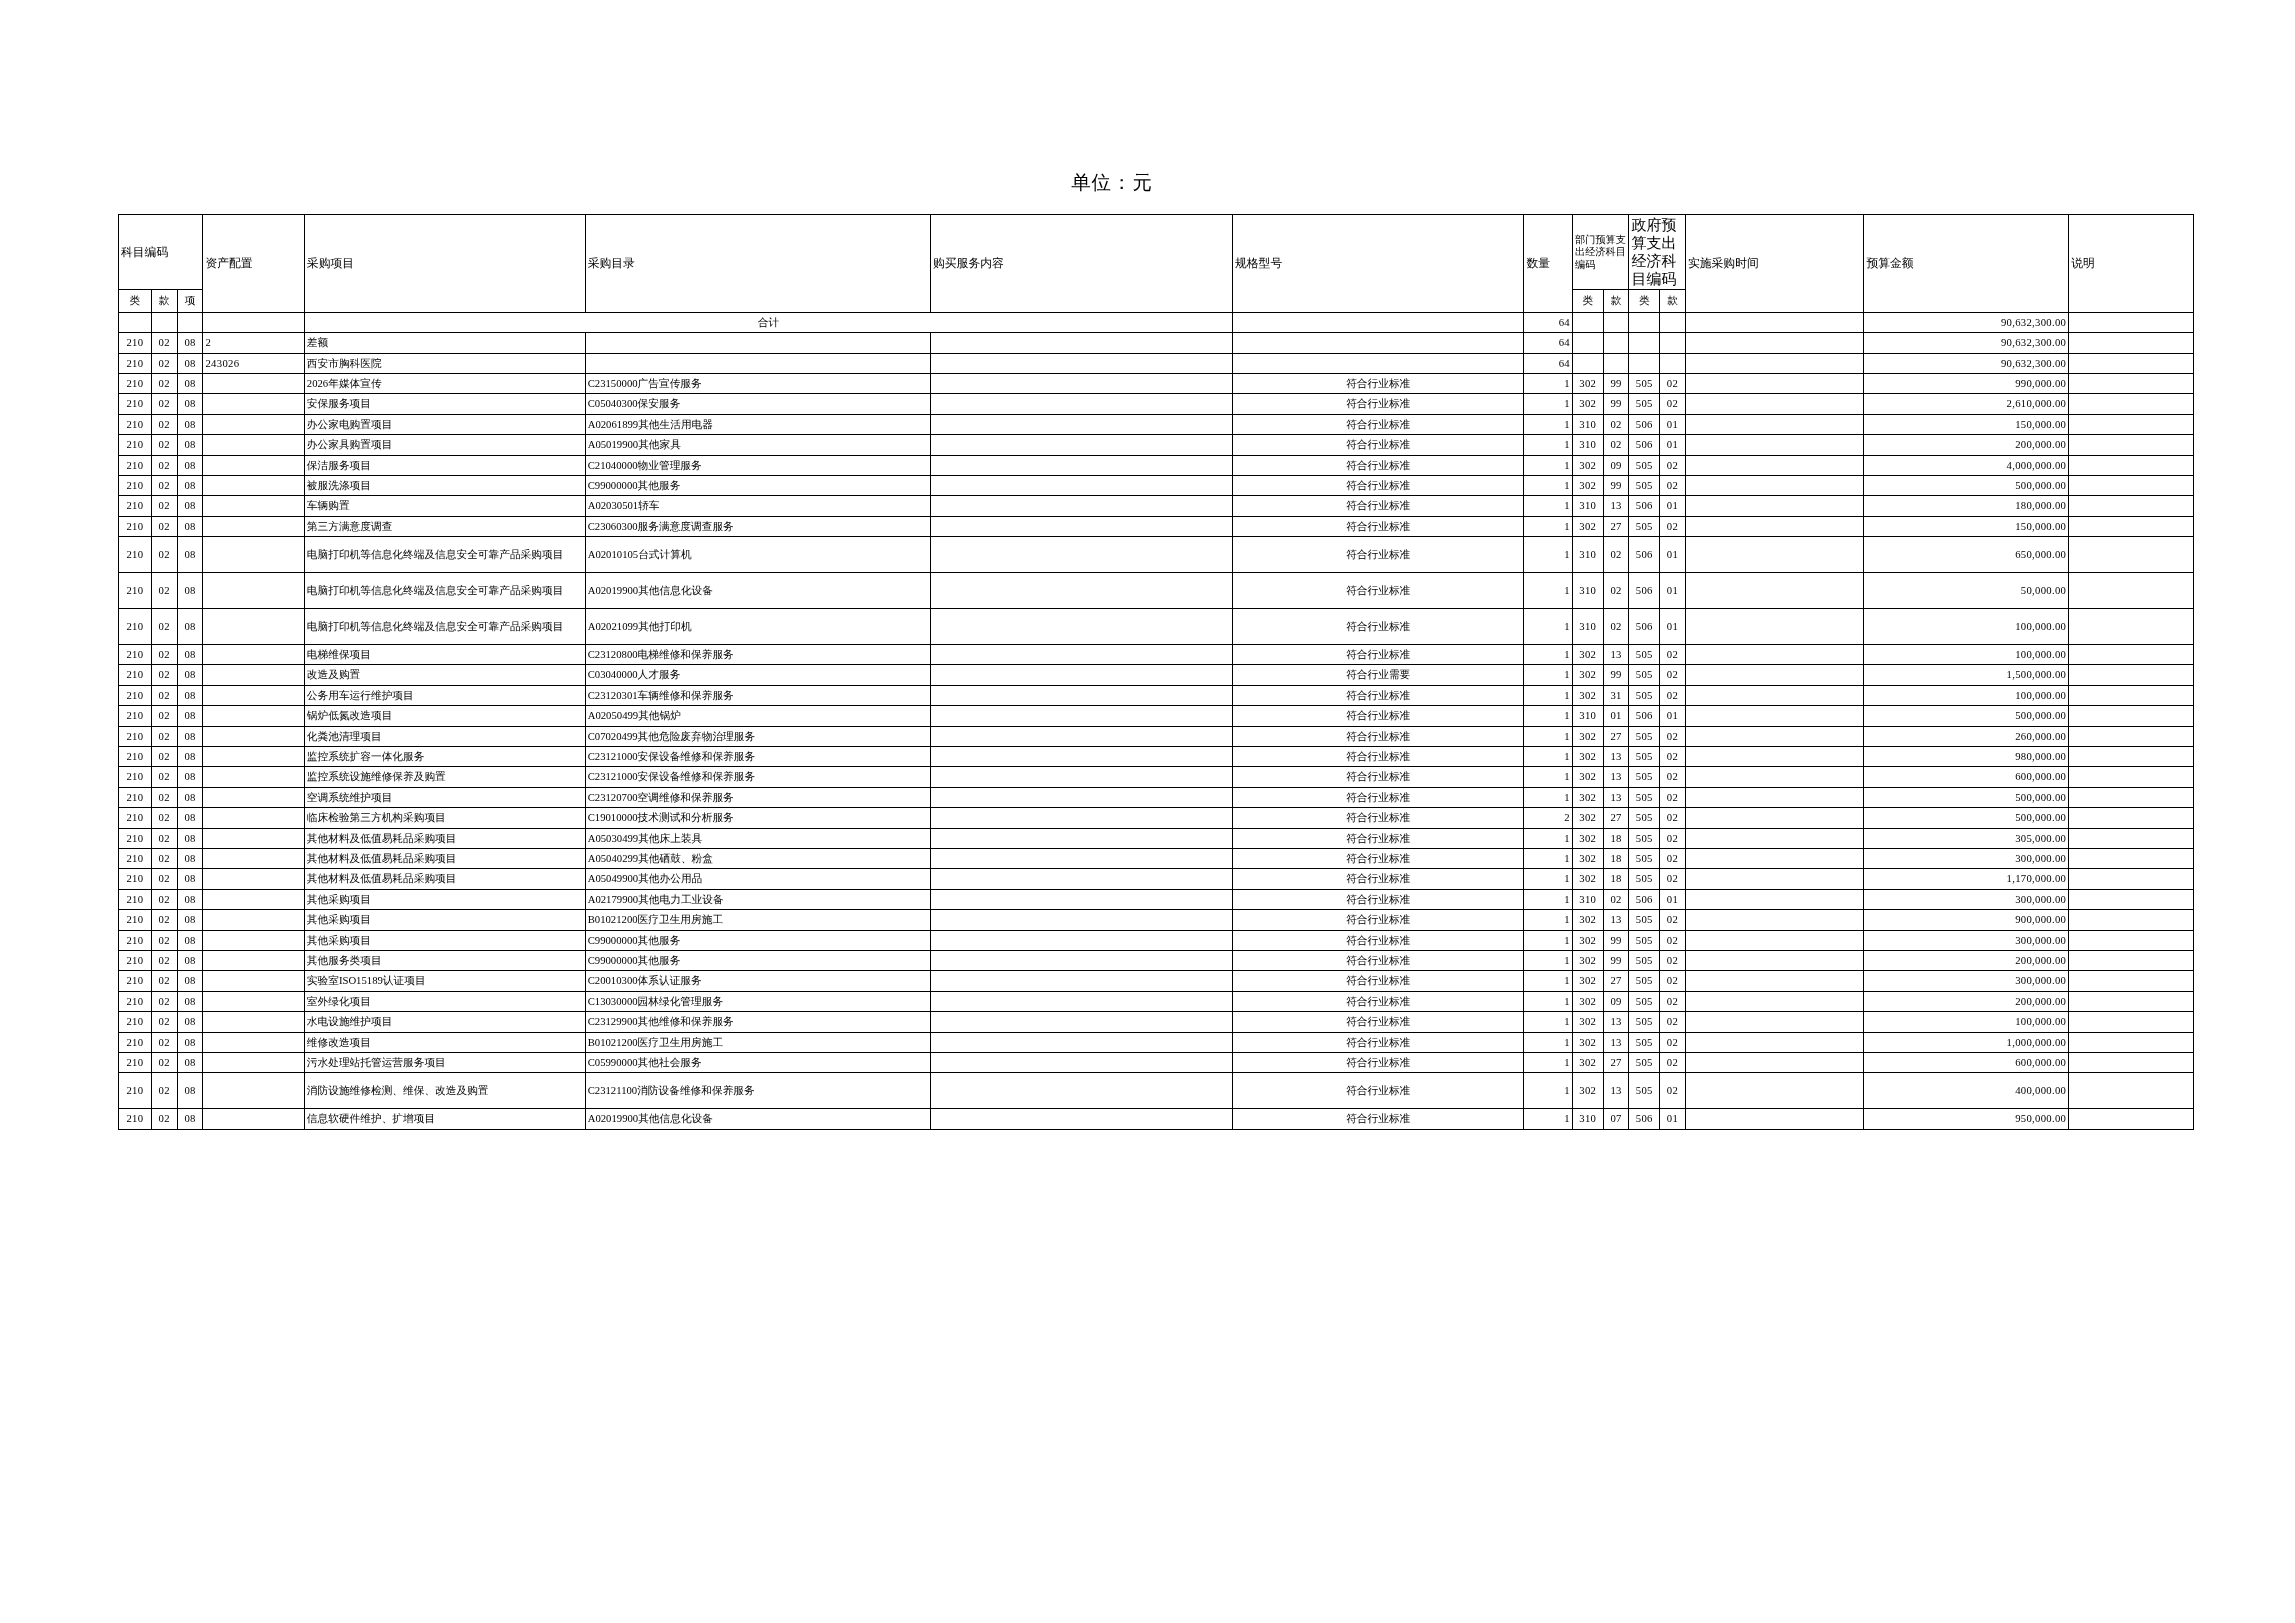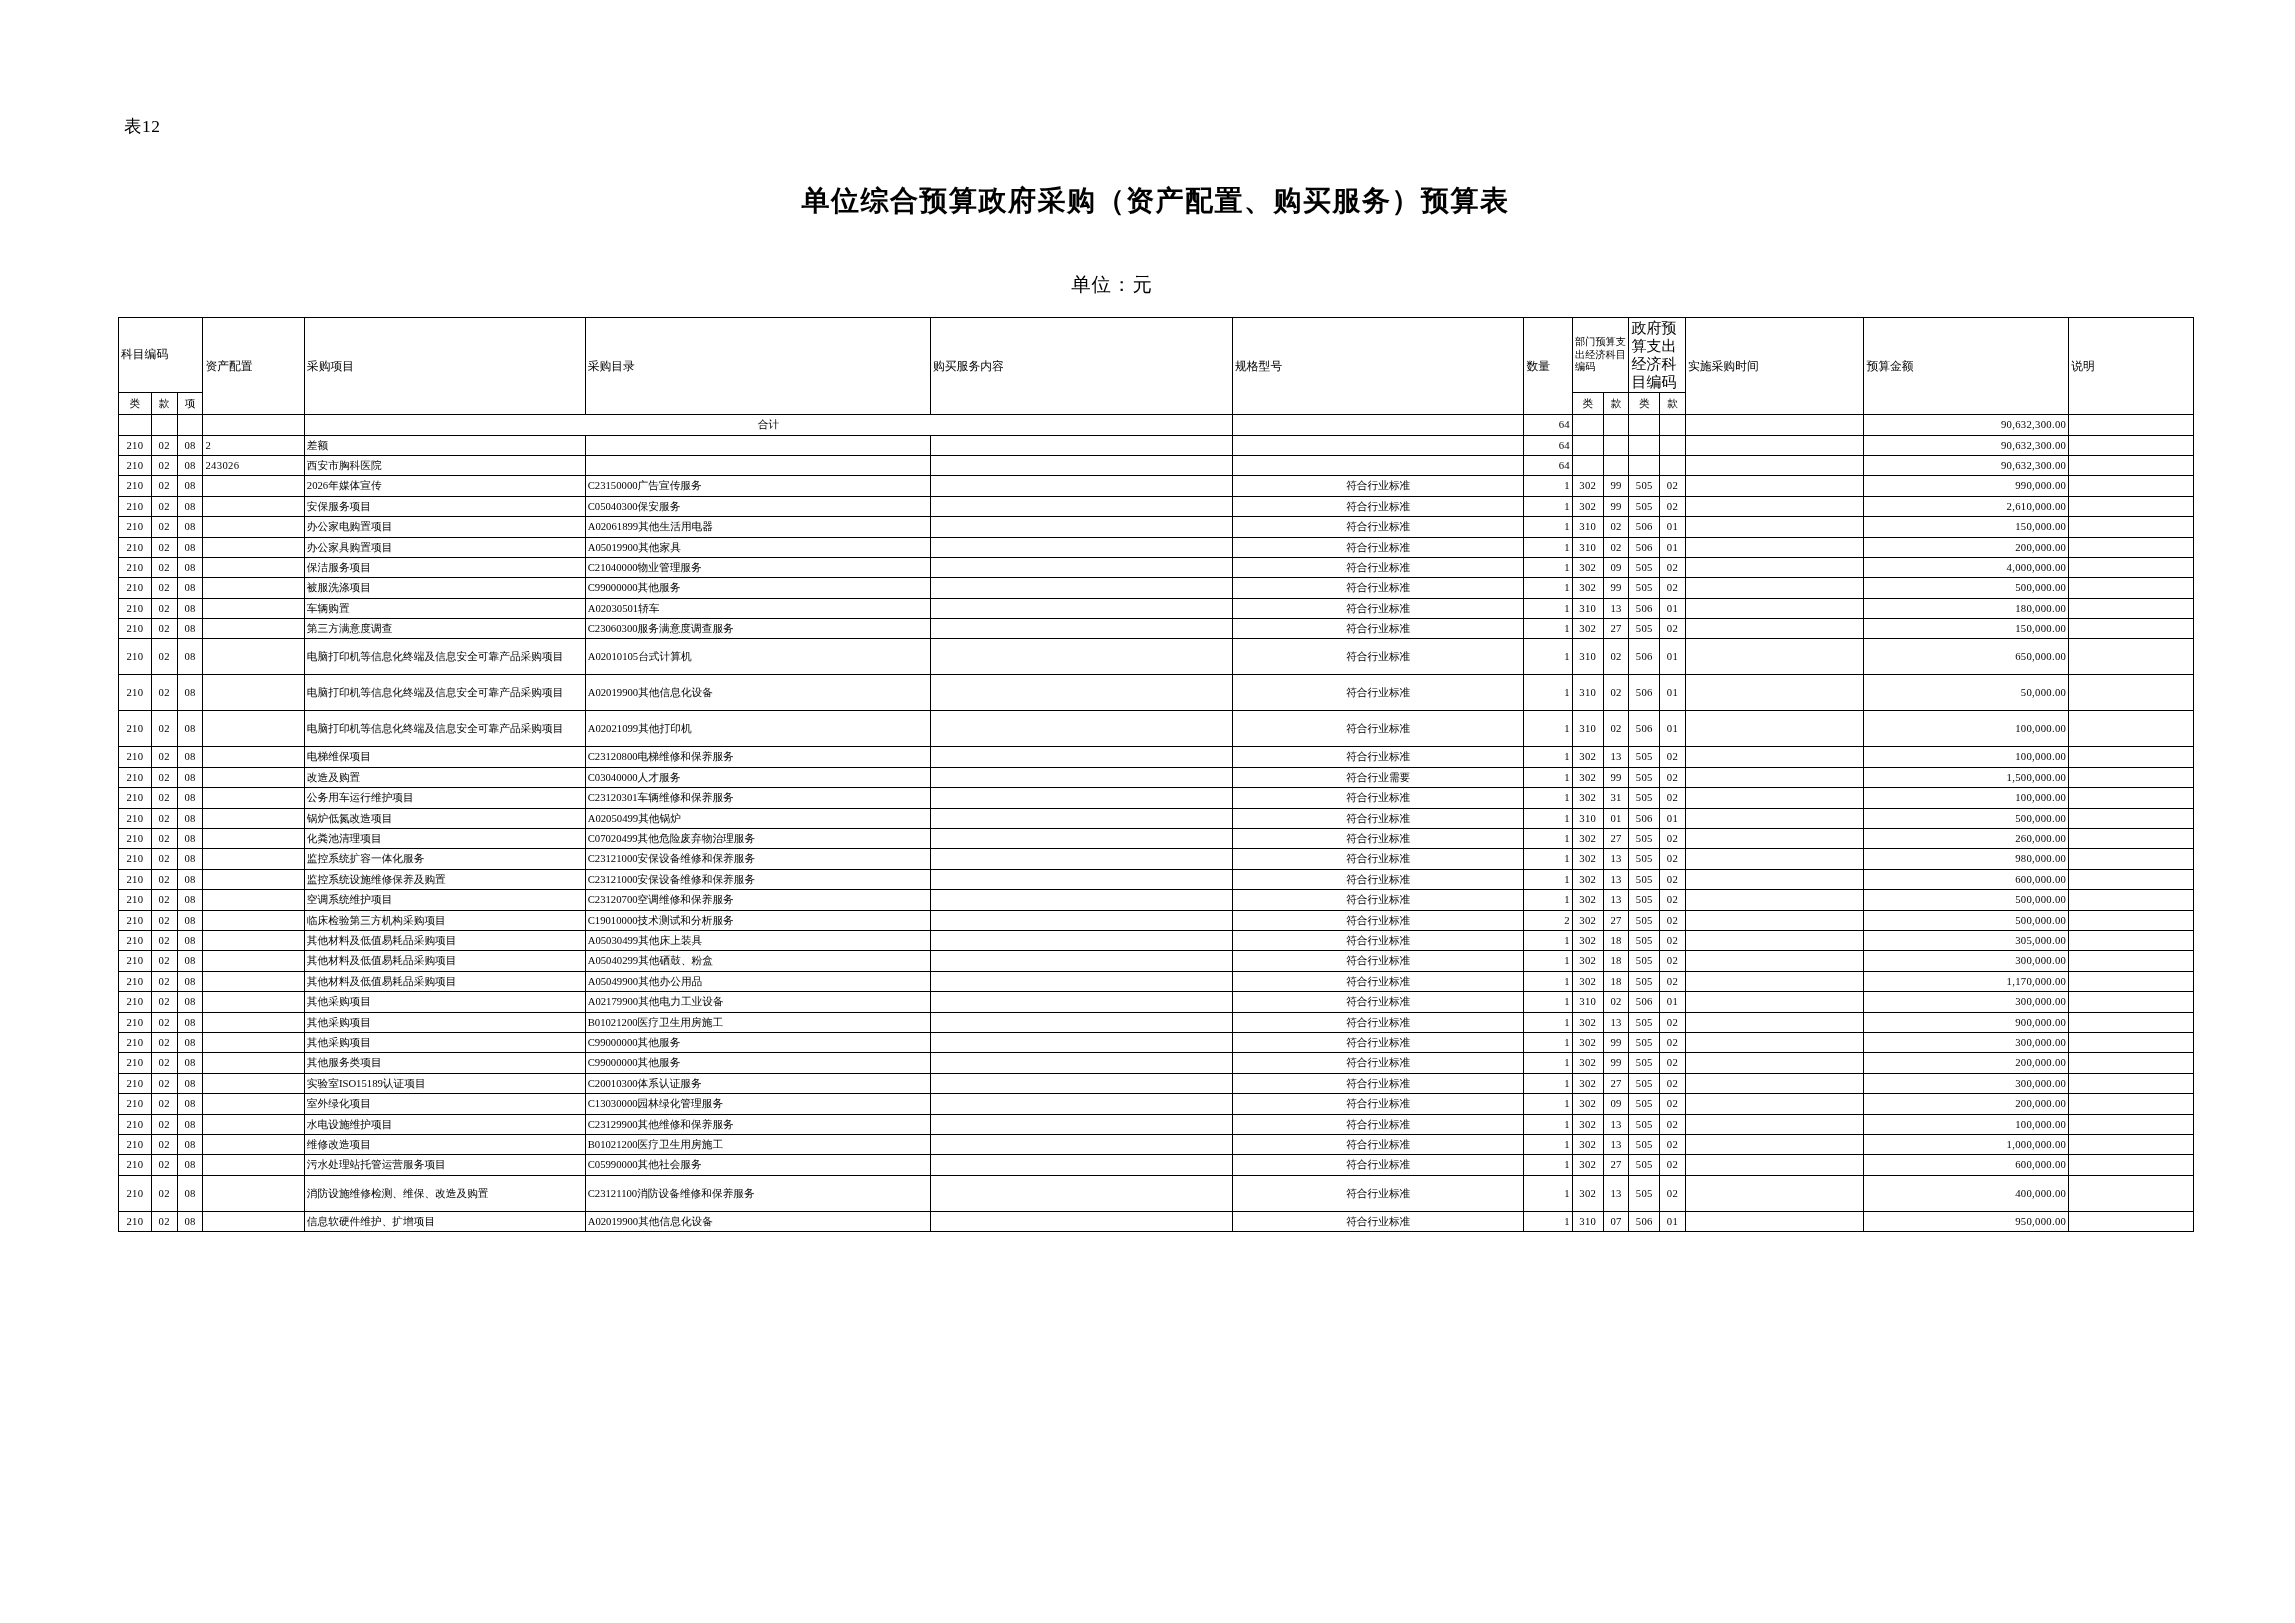--- a/index.html
+++ b/index.html
@@ -71,23 +71,21 @@
   .row td { height: 17.4px; }
   .row-tall td { height: 33px; }
   .hdr-top td { height: 32px; }
   .hdr-bot td { height: 19.4px; }
 </style>
 </head>
 <body>
 
 <div class="page">
 
-  <div class="form-no">表12</div>
 
-  <div class="doc-title">单位综合预算政府采购（资产配置、购买服务）预算表</div>
 
   <div class="unit-line">单位：元</div>
 
   <table class="budget">
     <colgroup>
       <col style="width:31px">
         <col style="width:24.5px">
         <col style="width:24.5px">
       <col style="width:96px">
       <col style="width:266px">

